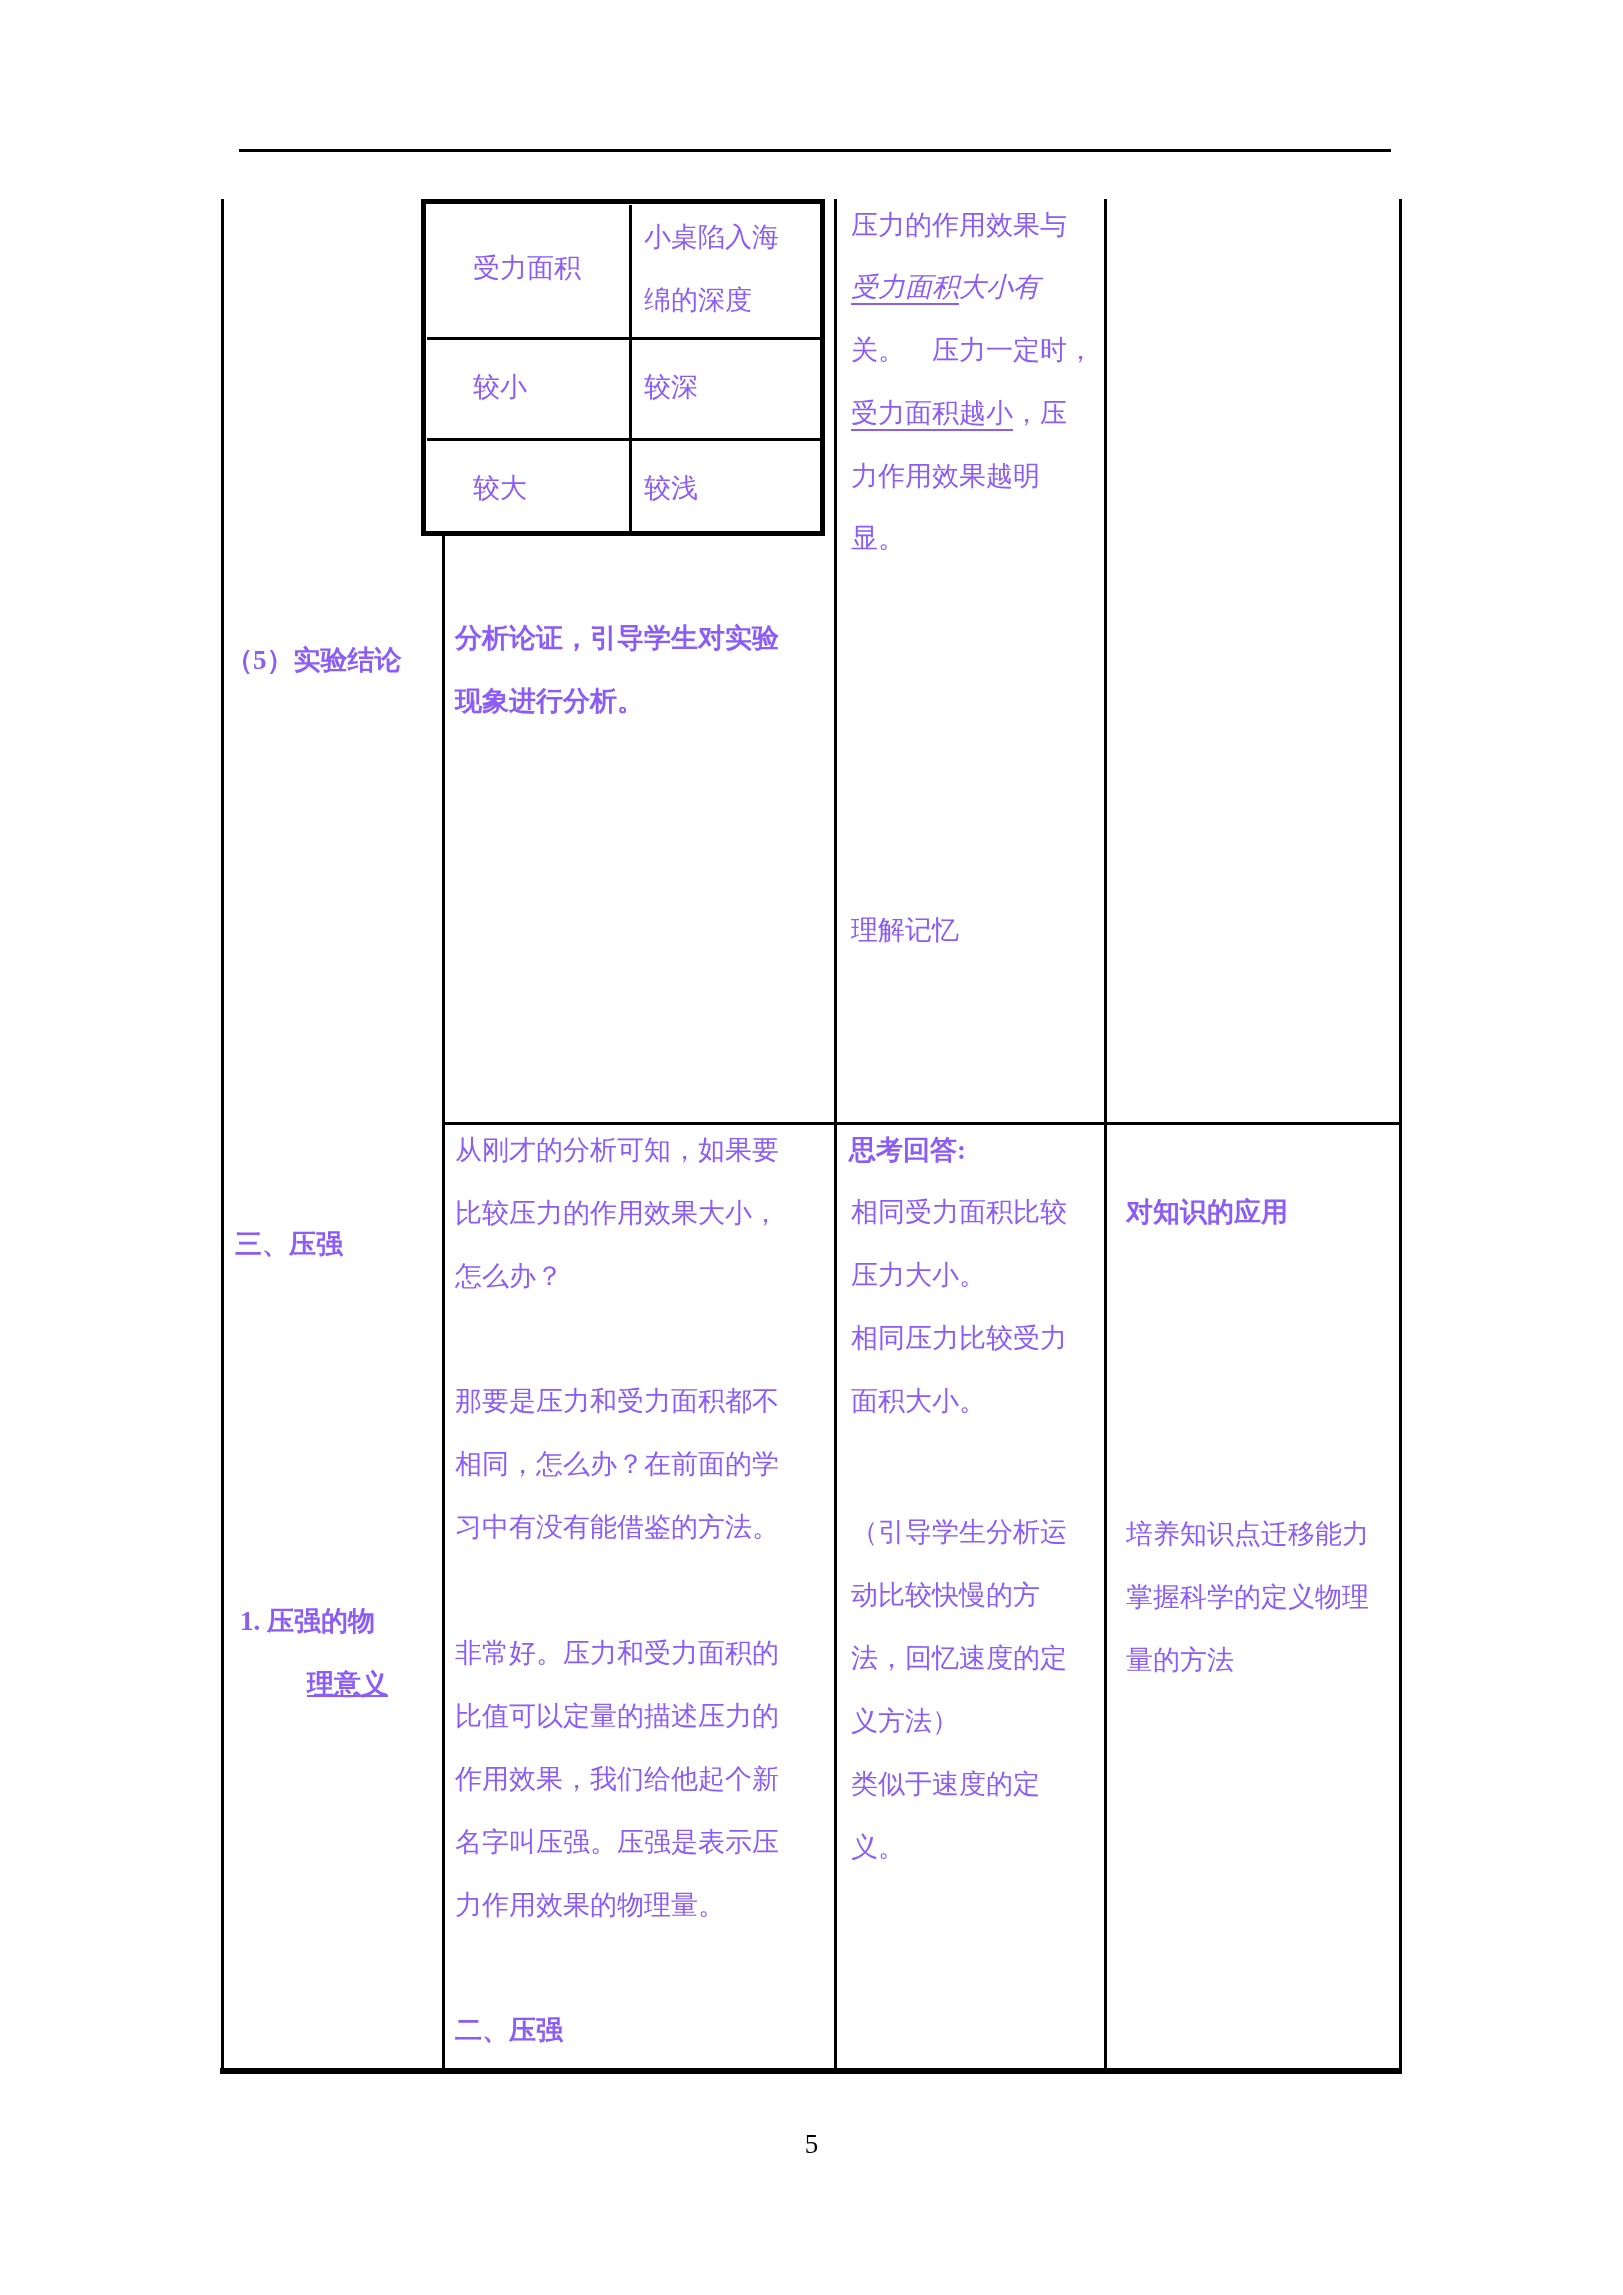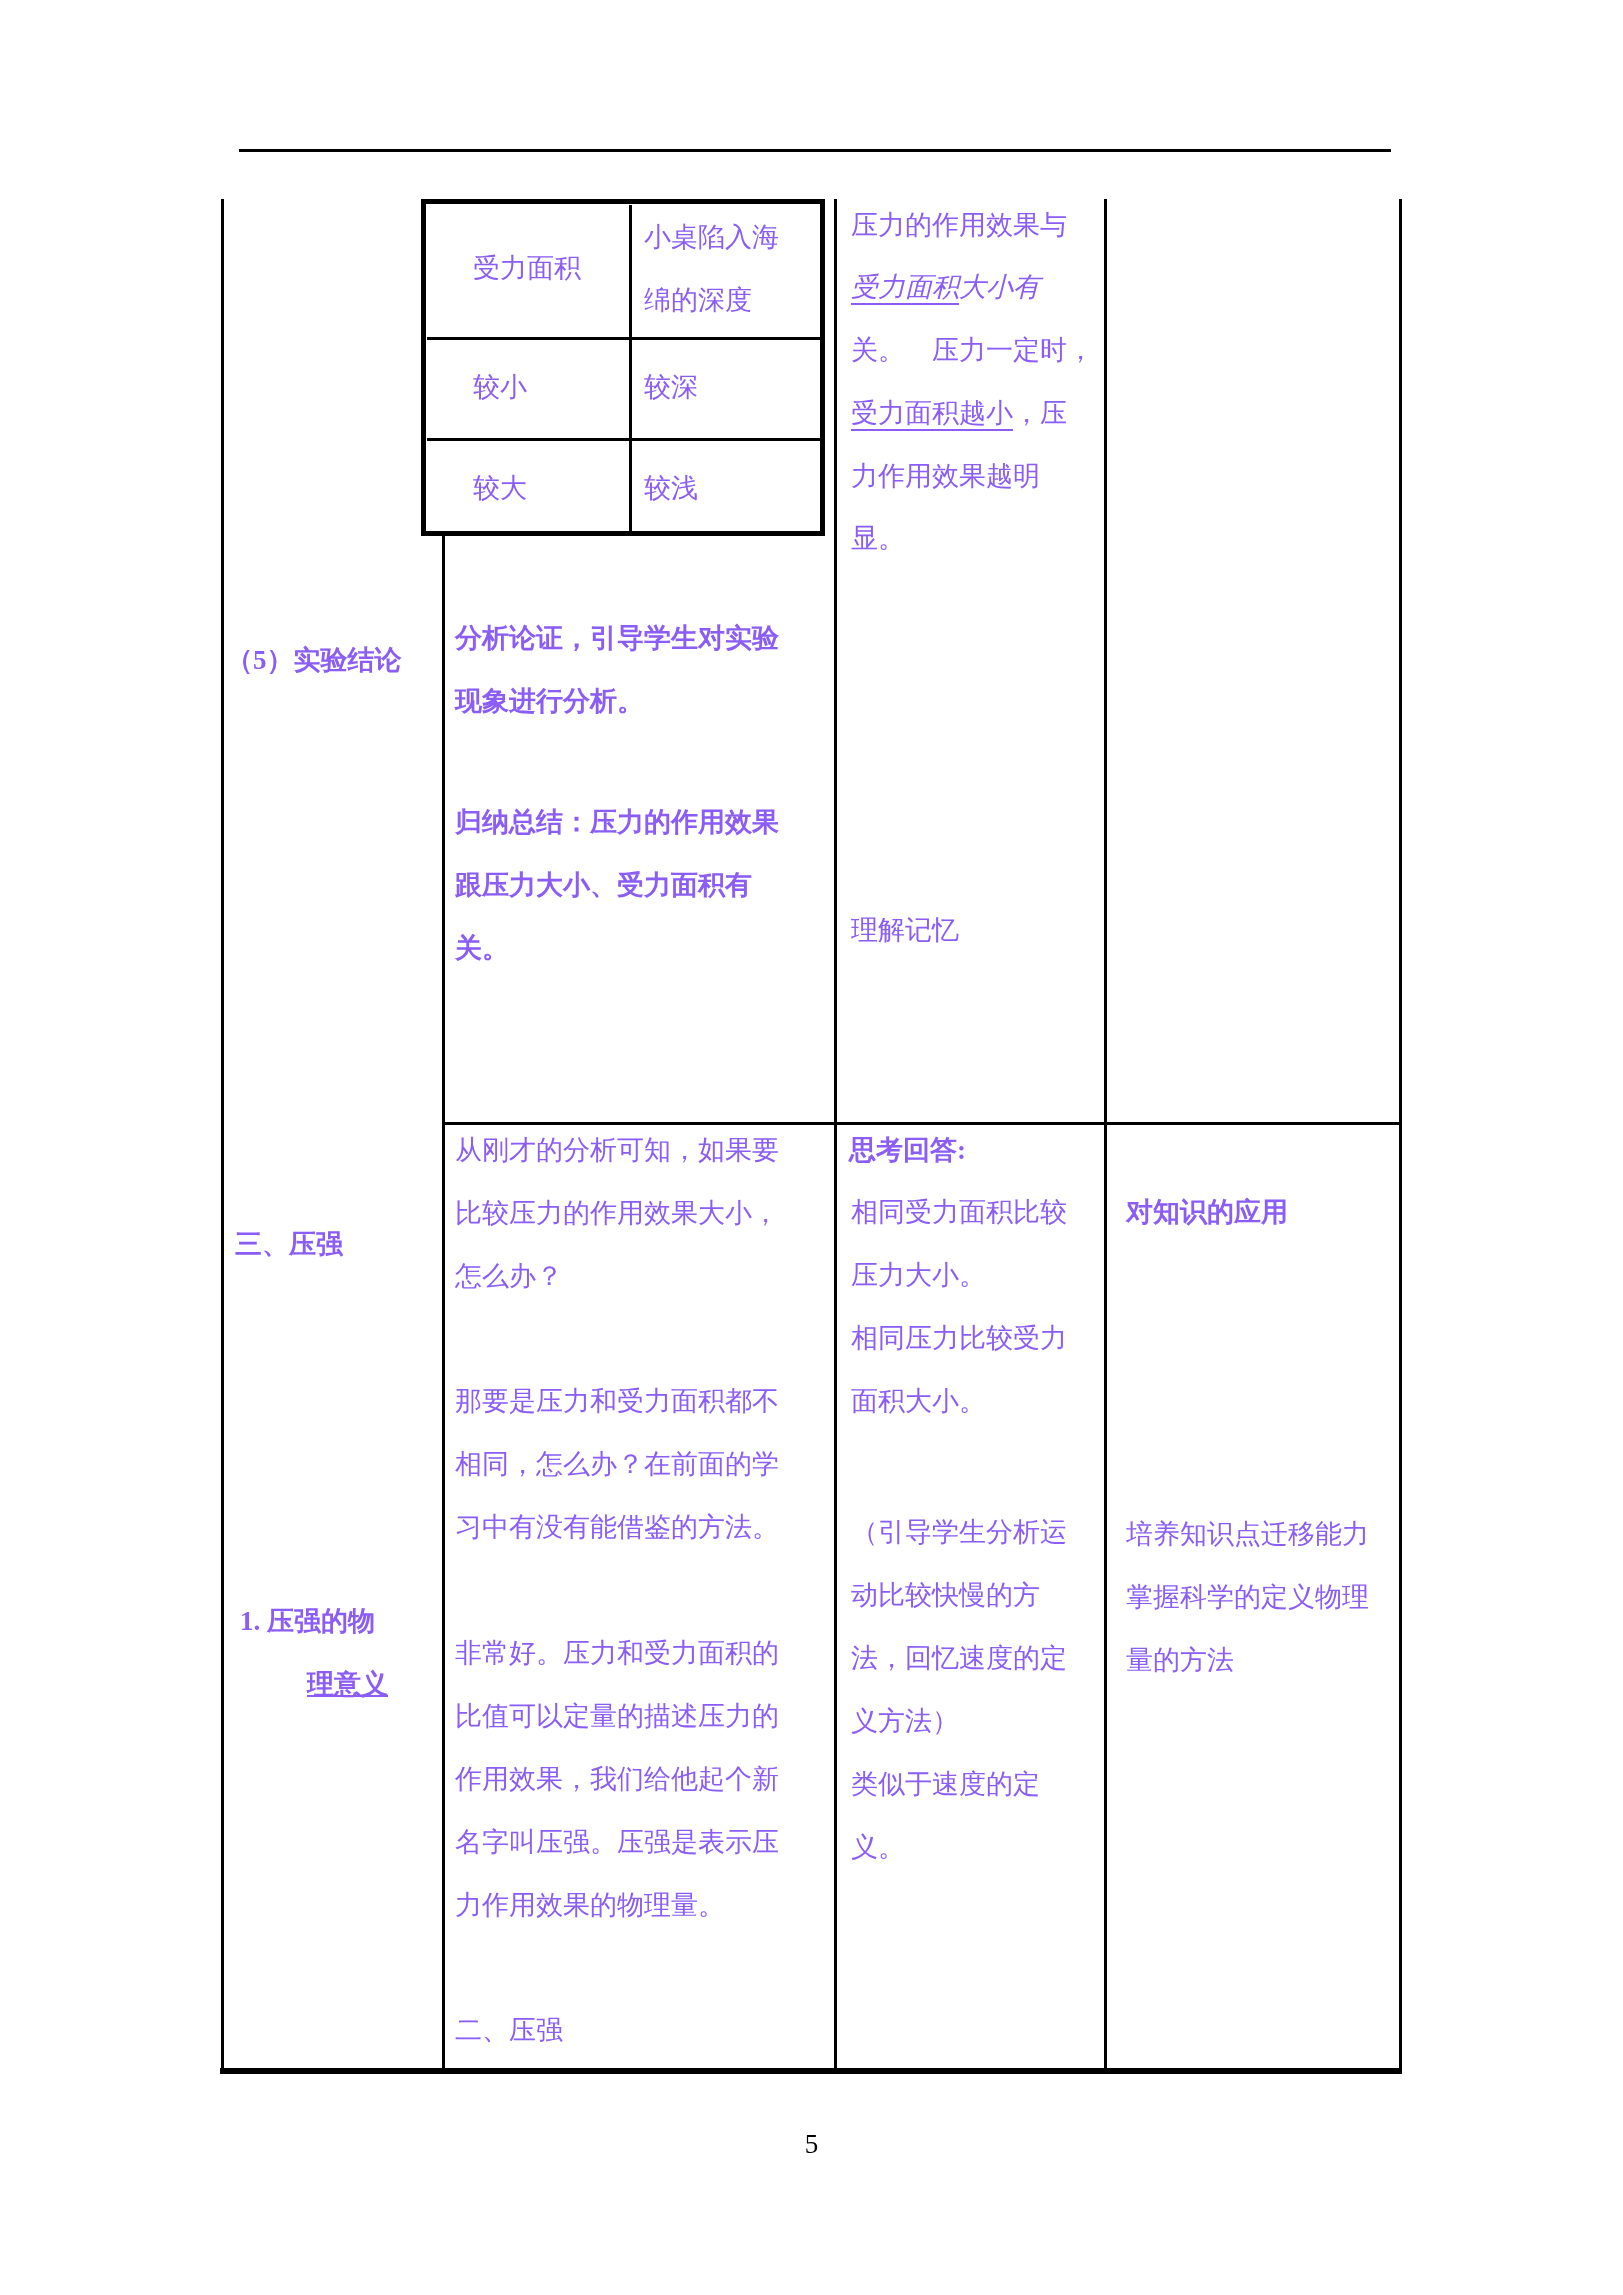--- a/index.html
+++ b/index.html
@@ -60,35 +60,32 @@
   <div class="txt" style="left:473px;top:237px;width:150px;">受力面积</div>
   <div class="txt" style="left:644px;top:206px;width:164px;">小桌陷入海
 绵的深度</div>
   <div class="txt" style="left:473px;top:356px;width:136px;">较小</div>
   <div class="txt" style="left:644px;top:356px;width:136px;">较深</div>
   <div class="txt" style="left:473px;top:457px;width:136px;">较大</div>
   <div class="txt" style="left:644px;top:457px;width:136px;">较浅</div>
 
   <div class="txt bold" style="left:455px;top:607px;width:368px;">分析论证，引导学生对实验
 现象进行分析。</div>
-  <div class="txt bold" style="left:455px;top:791px;width:368px;">归纳总结：压力的作用效果
-跟压力大小、受力面积有
-关。</div>
   <div class="txt" style="left:455px;top:1119px;width:368px;">从刚才的分析可知，如果要
 比较压力的作用效果大小，
 怎么办？</div>
   <div class="txt" style="left:455px;top:1370px;width:368px;">那要是压力和受力面积都不
 相同，怎么办？在前面的学
 习中有没有能借鉴的方法。</div>
   <div class="txt" style="left:455px;top:1622px;width:368px;">非常好。压力和受力面积的
 比值可以定量的描述压力的
 作用效果，我们给他起个新
 名字叫压强。压强是表示压
 力作用效果的物理量。</div>
-  <div class="txt" style="left:455px;top:1999px;width:368px;">二、压强</div>
+  <div class="txt" style="left:455px;top:1999px;width:368px;font-weight:bold;">二、压强</div>
 
   <div class="txt" style="left:851px;top:194px;width:245px;">压力的作用效果与</div>
   <div class="txt" style="left:851px;top:256px;width:245px;font-style:italic;"><span class="u-seg">受力面积</span><span>大小有</span></div>
   <div class="txt" style="left:851px;top:319px;width:245px;">关。　压力一定时，</div>
   <div class="txt" style="left:851px;top:382px;width:245px;"><span class="u-seg">受力面积越小</span><span>，压</span></div>
   <div class="txt" style="left:851px;top:445px;width:245px;">力作用效果越明</div>
   <div class="txt" style="left:851px;top:507px;width:245px;">显。</div>
   <div class="txt bold" style="left:849px;top:1119px;width:245px;">思考回答:</div>
   <div class="txt" style="left:851px;top:899px;width:245px;">理解记忆</div>
   <div class="txt" style="left:851px;top:1181px;width:245px;">相同受力面积比较

